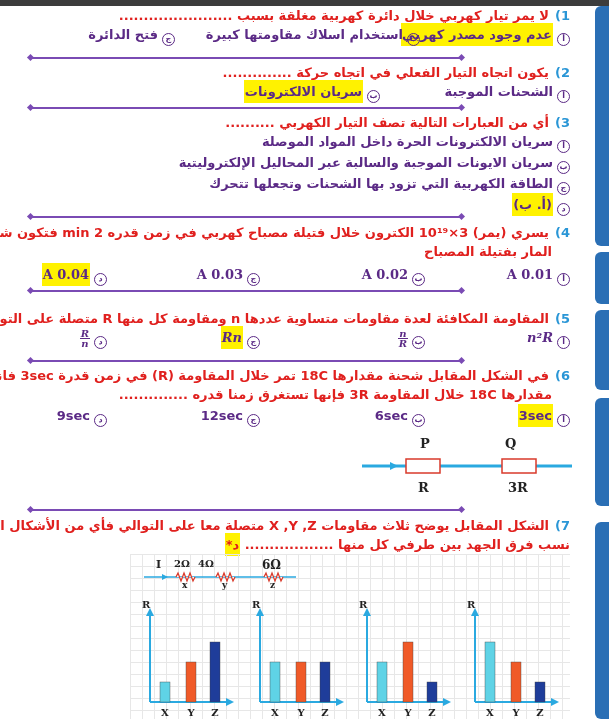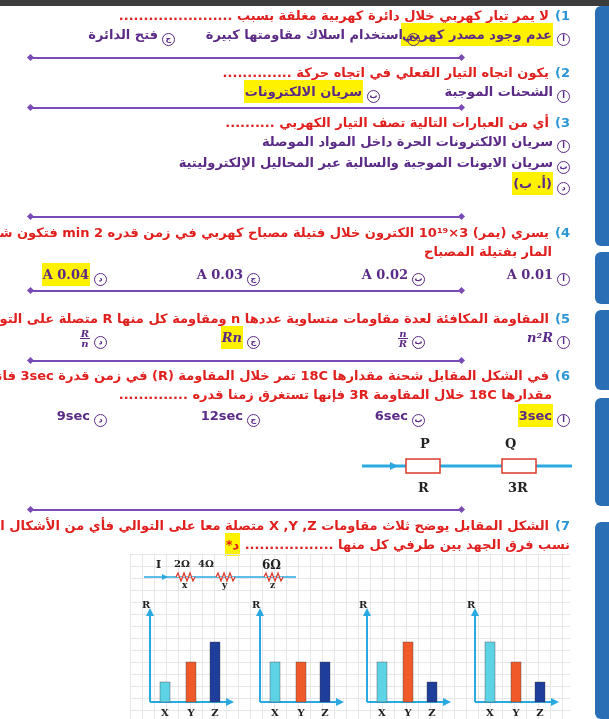--- a/index.html
+++ b/index.html
@@ -60,20 +60,21 @@
       <div class="opt" style="right:190px"><span class="badge">ب</span><span class="hl">سريان الالكترونات</span></div>
     </div>
   </div>
   <div class="sep" style="top:101px"></div>
 
   <div class="q" style="top:107px">
     <div class="qline"><span class="qnum">3)</span><span>أي من العبارات التالية تصف التيار الكهربي ..........</span></div>
     <div class="opts vlist" style="height:auto">
       <div class="opt"><span class="badge">أ</span><span>سريان الالكترونات الحرة داخل المواد الموصلة</span></div>
       <div class="opt"><span class="badge">ب</span><span>سريان الايونات الموجبة والسالبة عبر المحاليل الإلكتروليتية</span></div>
+      <div class="opt"><span class="badge">ج</span><span>الطاقة الكهربية التي تزود بها الشحنات وتجعلها تتحرك</span></div>
       <div class="opt"><span class="badge">د</span><span class="hl">(أ. ب)</span></div>
     </div>
   </div>
   <div class="sep" style="top:210px"></div>
 
   <div class="q" style="top:217px">
     <div class="qline"><span class="qnum">4)</span><span>يسري (يمر) 3×10¹⁹ الكترون خلال فتيلة مصباح كهربي في زمن قدره 2 min فتكون شدة التيار الكهربي</span></div>
     <div class="qline" style="margin-right:18px">المار بفتيلة المصباح</div>
     <div class="opts" style="margin-top:4px">
       <div class="opt" style="right:0"><span class="badge">أ</span><span class="math" style="font-style:normal">0.01 A</span></div>

